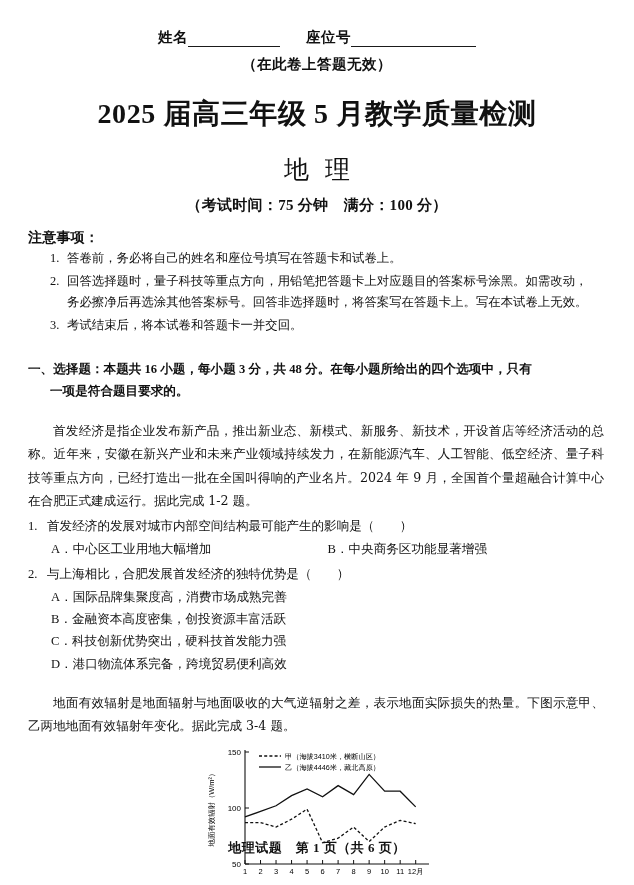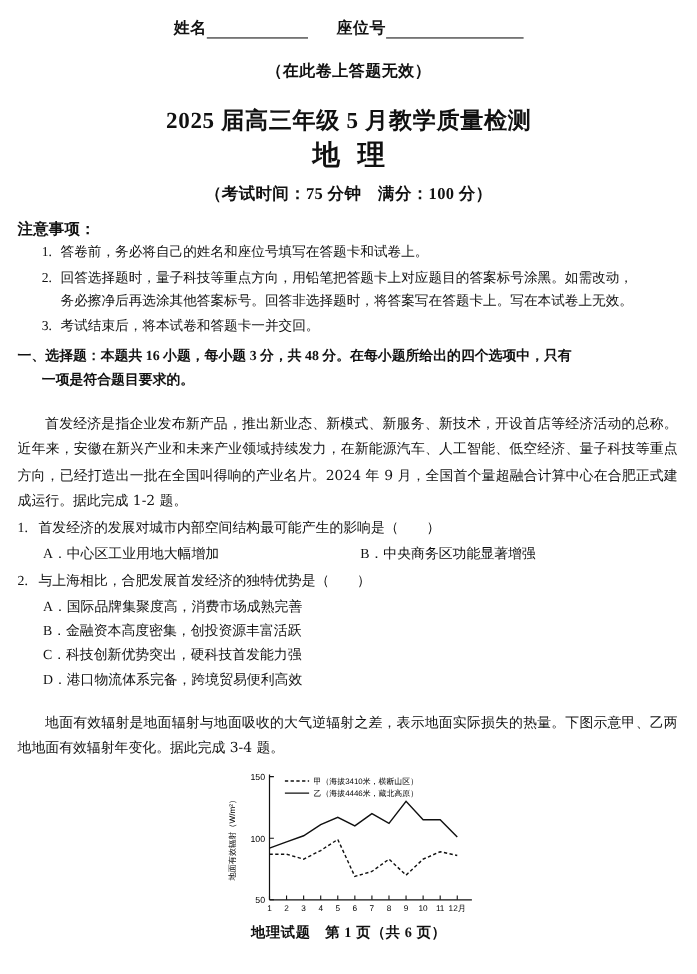--- a/index.html
+++ b/index.html
@@ -4,47 +4,47 @@
 <style>
   html, body { margin:0; padding:0; }
   body {
     width: 634px; height: 885px;
     background: #ffffff;
     font-family: "Liberation Serif", "DejaVu Serif", serif;
     color: #111;
     position: relative;
     overflow: hidden;
   }
-  .page { position:relative; width:634px; height:885px; padding:0; box-sizing:border-box; }
+  .page { position:relative; width:634px; height:885px; padding:12px; box-sizing:border-box; }
 
   
   .namerow {
     display:flex; justify-content:center; align-items:flex-end;
     gap: 26px;
     padding-top: 16px;
     font-size: 14.5px; font-weight:700;
     letter-spacing: .5px;
   }
   .field { display:flex; align-items:flex-end; }
   .field .lbl { white-space:nowrap; }
   .field .blank { border-bottom:1.3px solid #1a1a1a; height:14px; }
   .blank-name { width:92px; }
   .blank-seat { width:125px; }
 
   .subnote {
     text-align:center; font-size:14.5px; font-weight:700;
-    margin-top:20px; letter-spacing:.5px;
+    margin-top:8px; letter-spacing:.5px;
   }
   .maintitle {
-    text-align:center; font-size:21px; font-weight:700;
+    text-align:center; font-size:28px; font-weight:700;
     margin-top:21px; letter-spacing:.6px;
   }
   .subject {
-    text-align:center; font-size:25px; font-weight:700;
-    margin-top:1px; letter-spacing:16px; text-indent:16px;
+    text-align:center; font-size:25px; font-weight:400;
+    margin-top:20px; letter-spacing:16px; text-indent:16px;
   }
   .examinfo {
     text-align:center; font-size:15px; font-weight:700;
     margin-top:10px; letter-spacing:.3px;
   }
 
   
   .body { padding: 0 18px 0 16px; }
   .notice-head { font-size:14px; font-weight:700; margin-top:14px; letter-spacing:.2px; }
   .notice-list { margin:0; padding:0; list-style:none; }
@@ -52,21 +52,21 @@
     display:flex; font-size:12.4px; line-height:1.75;
     margin-top:1px; padding-left:22px;
   }
   .notice-item .num { width:17px; flex:0 0 17px; }
   .notice-item .txt { flex:1; text-align:justify; }
   .notice-item .txt .cont { display:block; }
 
   
   .section-head {
     font-size:12.6px; font-weight:700; line-height:1.8;
-    margin-top:4px; text-align:justify;
+    margin-top:21px; text-align:justify;
   }
   .section-head .ind { display:block; padding-left:22px; }
 
   .passage {
     font-family:"DejaVu Serif", "Liberation Serif", serif;
     font-size:12.6px; line-height:1.85; text-align:justify;
     margin-top:16px; text-indent:25px;
   }
 
   .q { font-size:12.6px; line-height:1.78; margin-top:3px; display:flex; }

